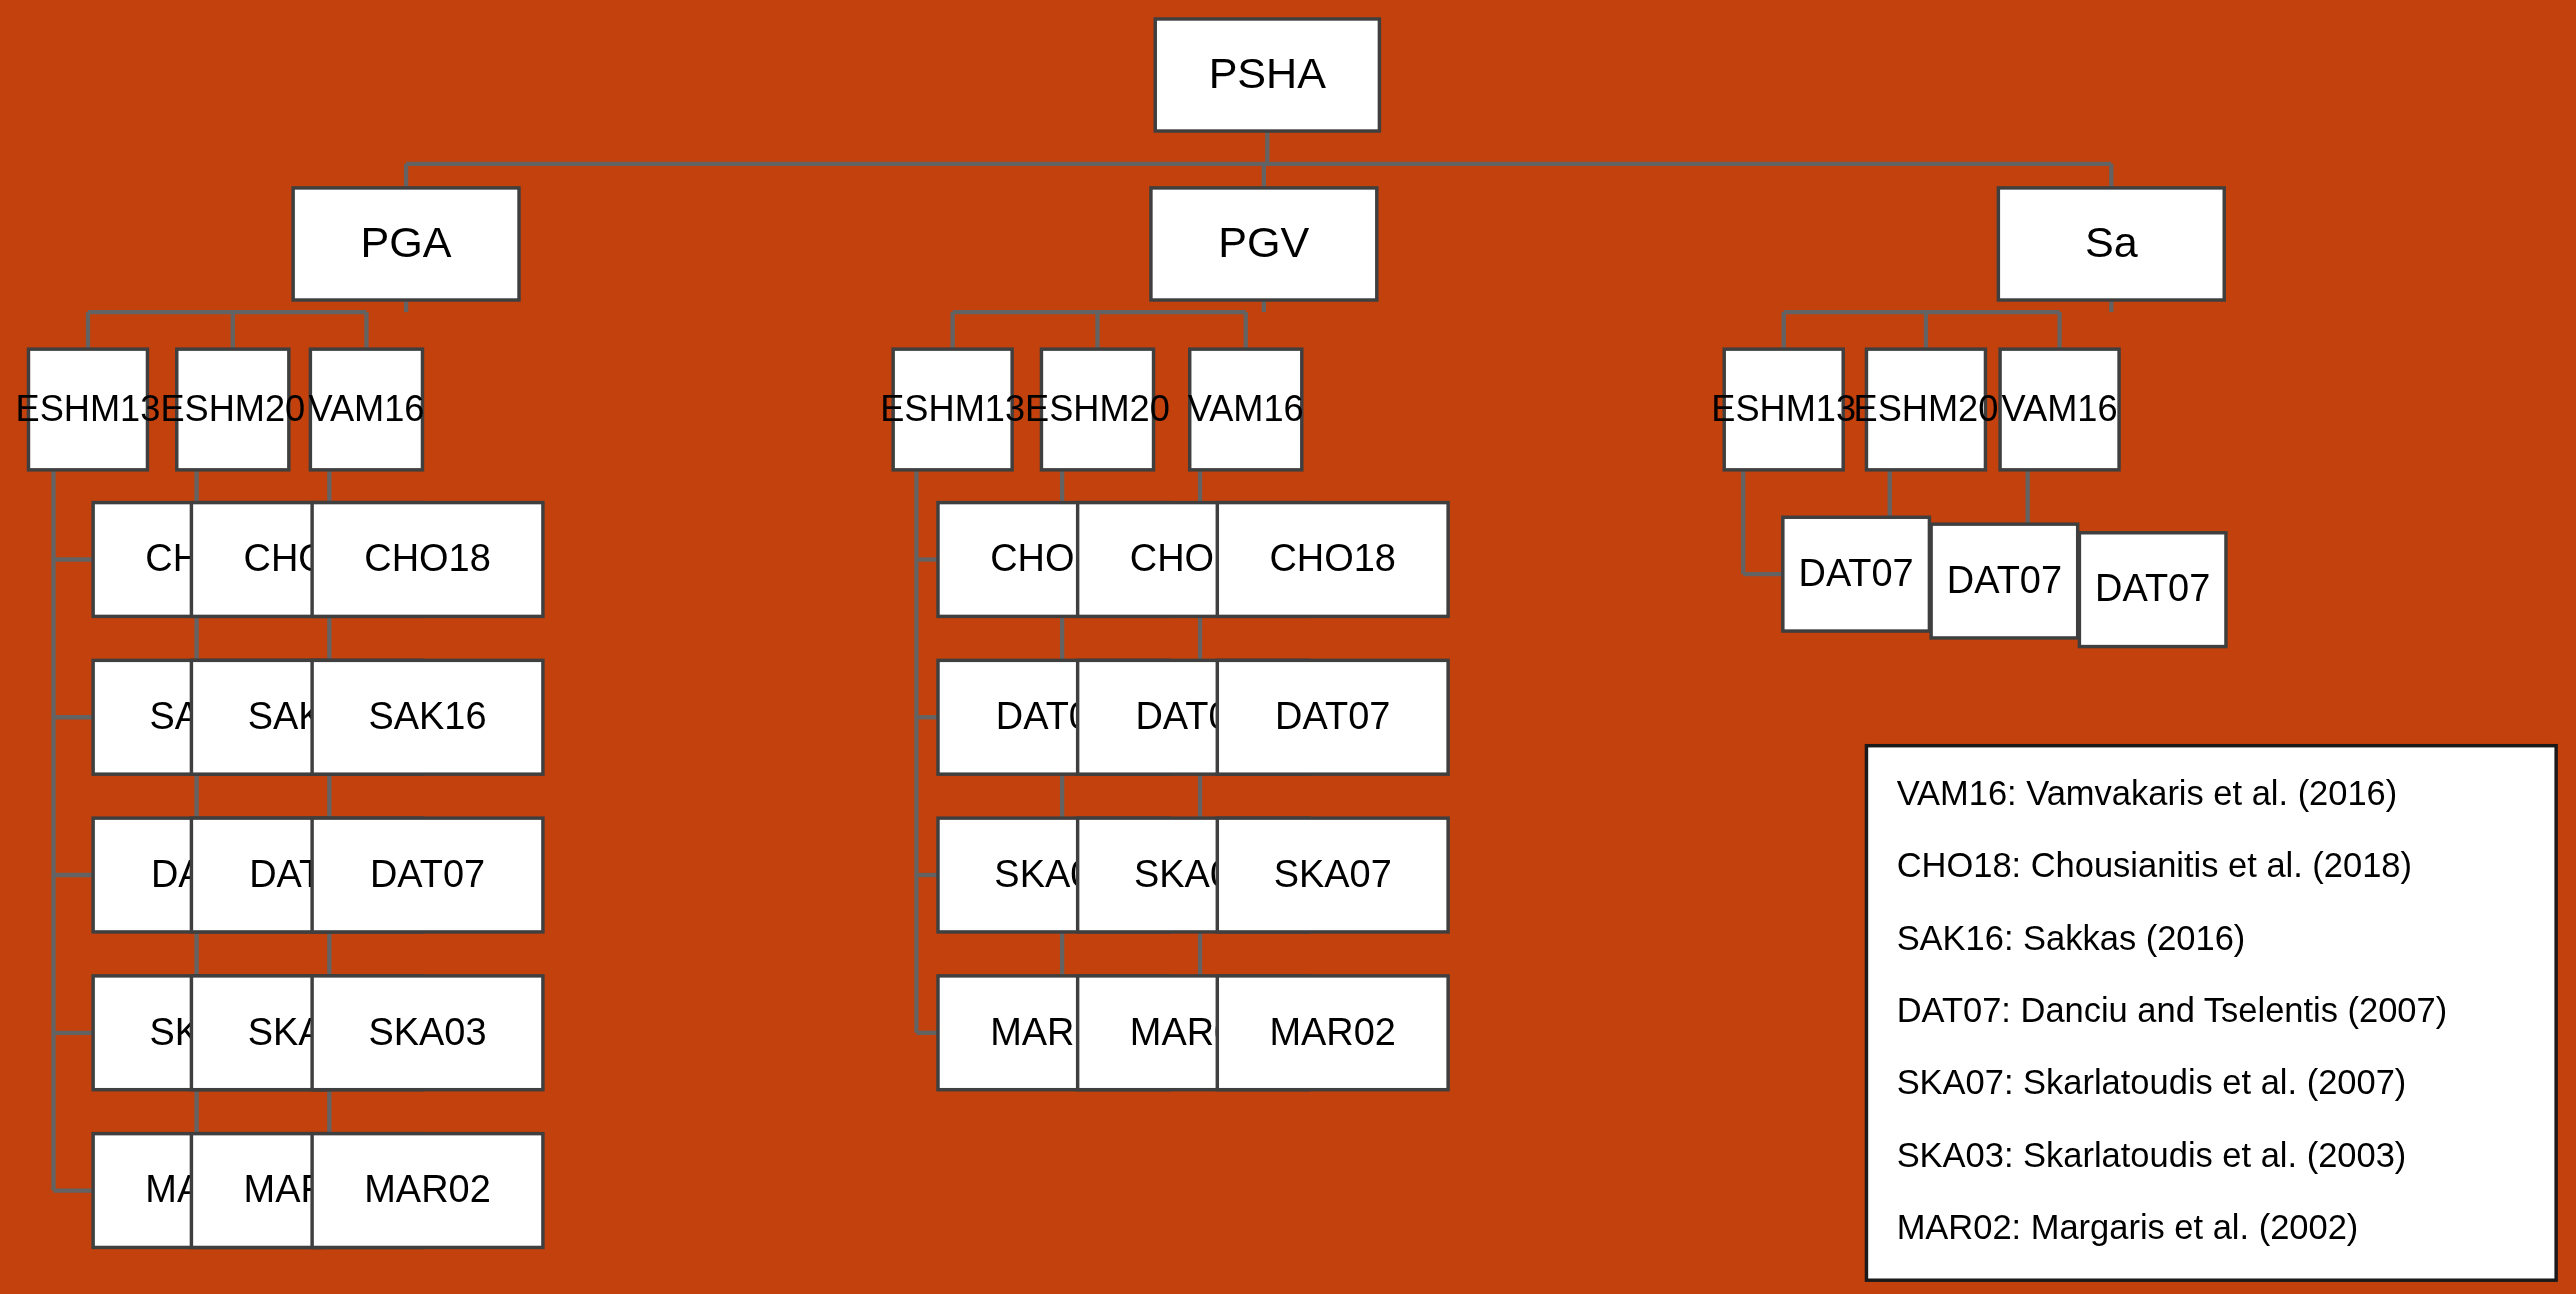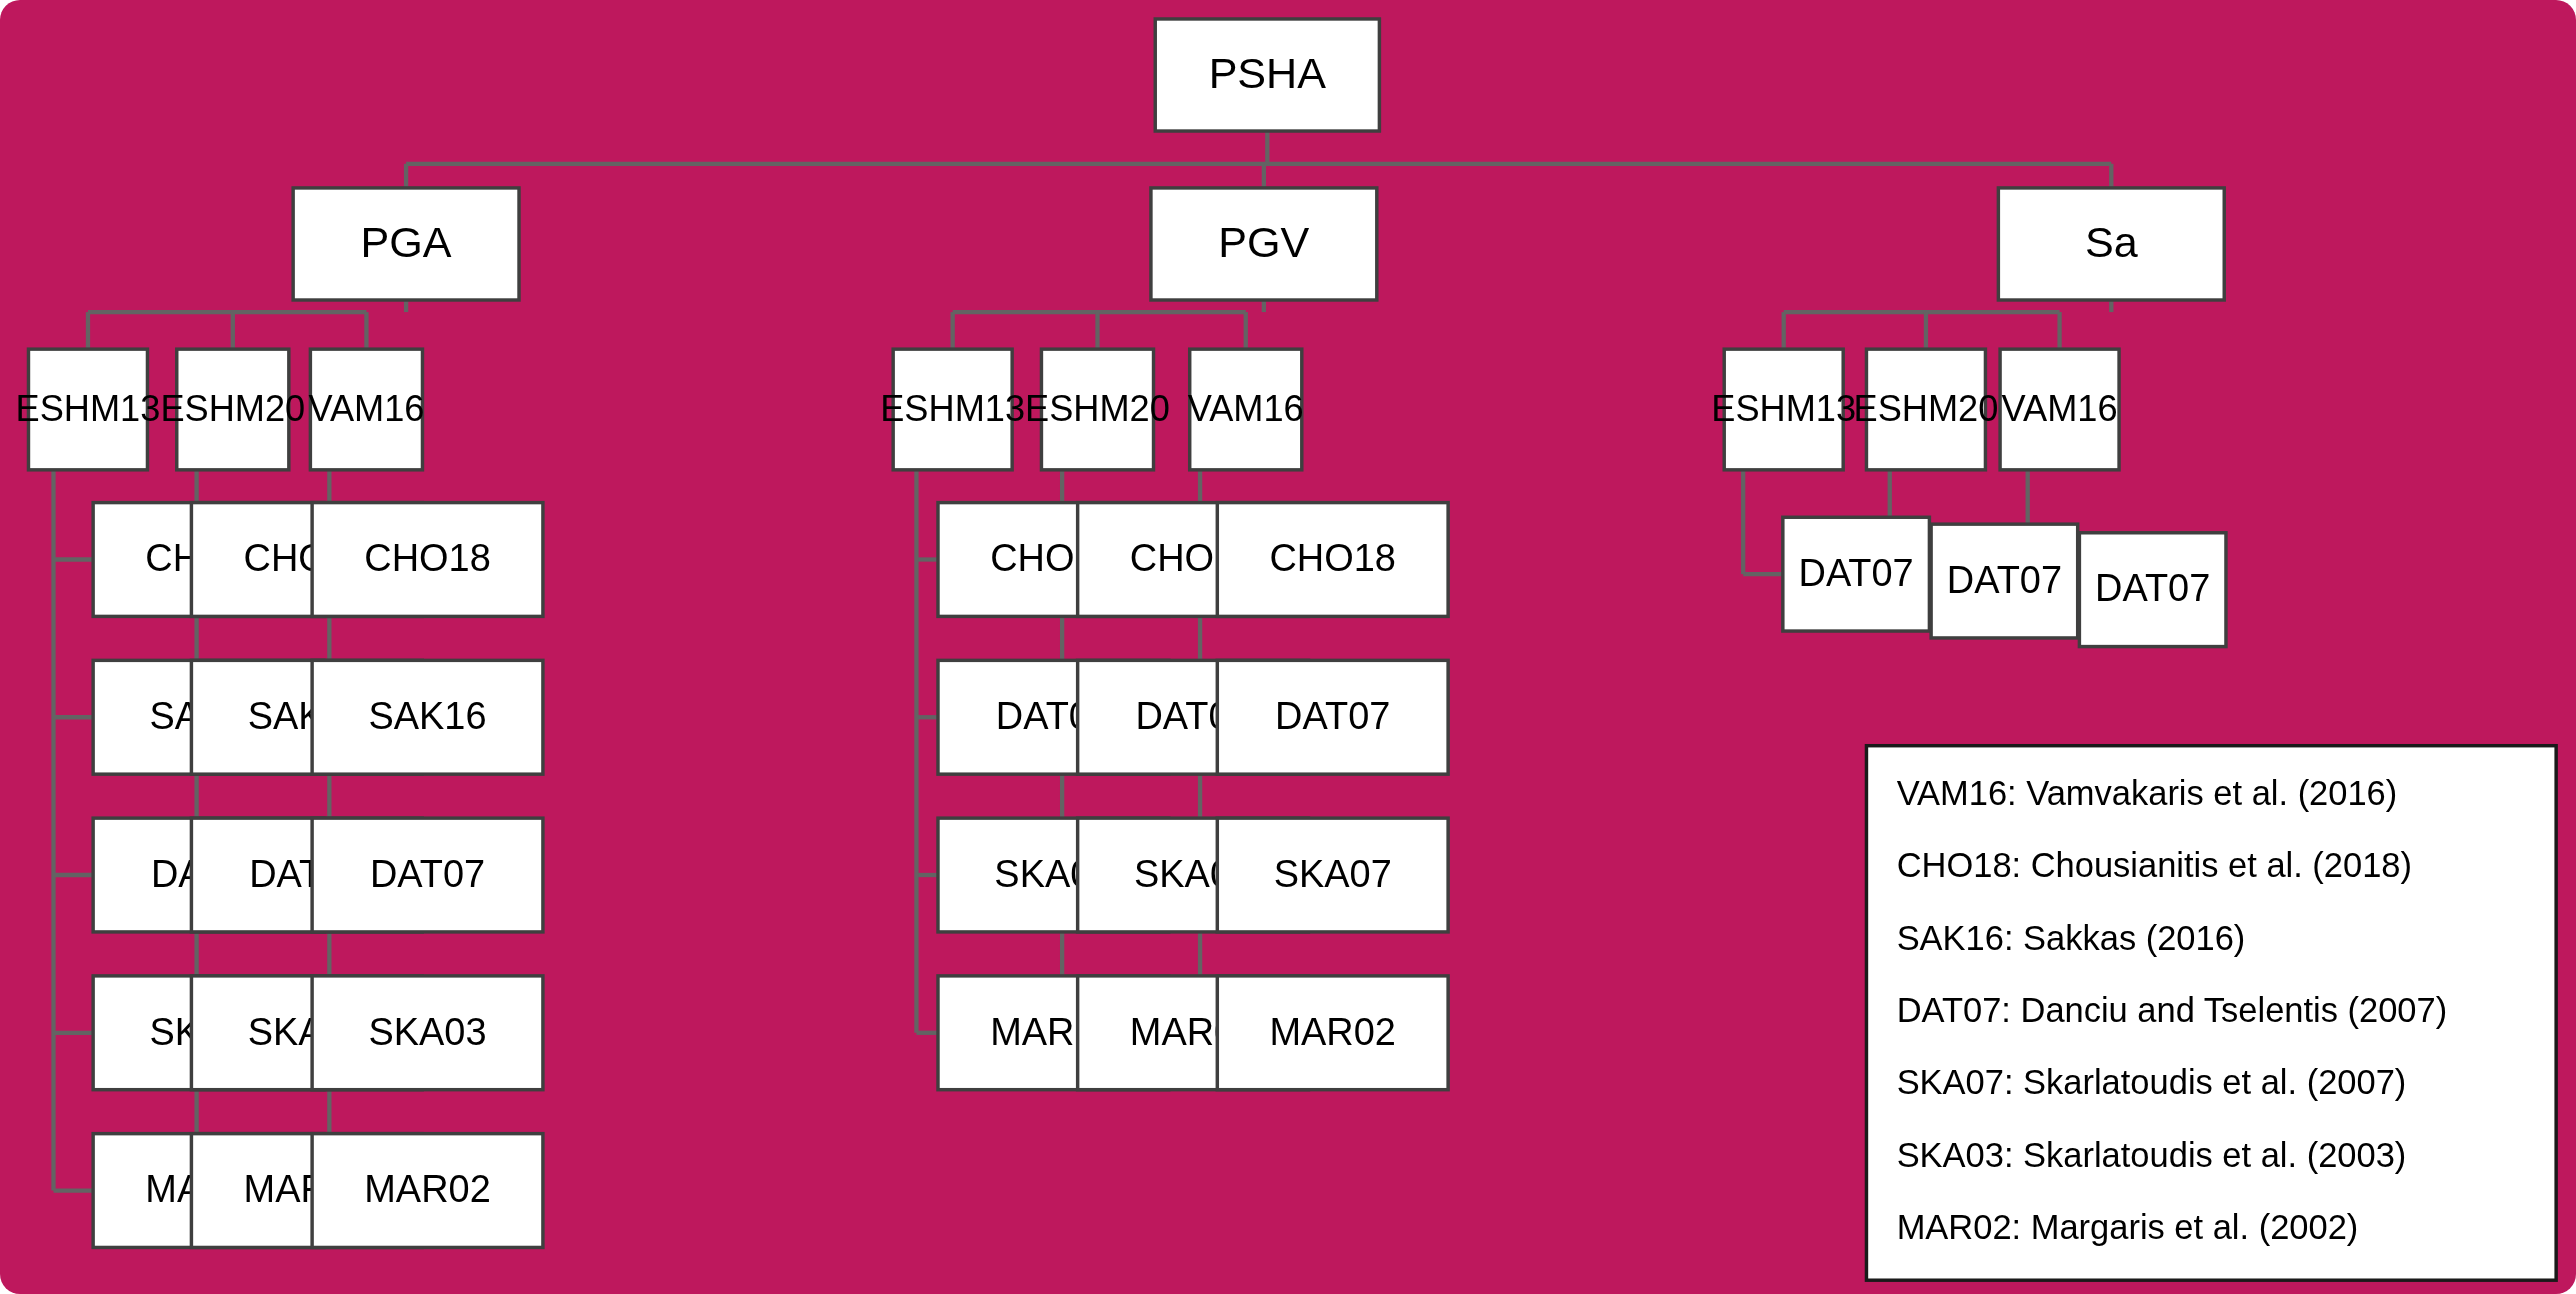--- a/index.html
+++ b/index.html
@@ -4,24 +4,23 @@
 <style>
   html, body {
     margin: 0;
     padding: 0;
     background: #ffffff;
   }
   #stage {
     position: relative;
     width: 2576px;
     height: 1294px;
-    background: #be185d;
+    background: #c2410c;
     font-family: "Liberation Sans", sans-serif;
     overflow: hidden;
-    border-radius: 20px;
   }
   svg.layer {
     position: absolute;
     left: 0;
     top: 0;
     width: 2576px;
     height: 1294px;
   }
   .node-rect {
     fill: #ffffff;

